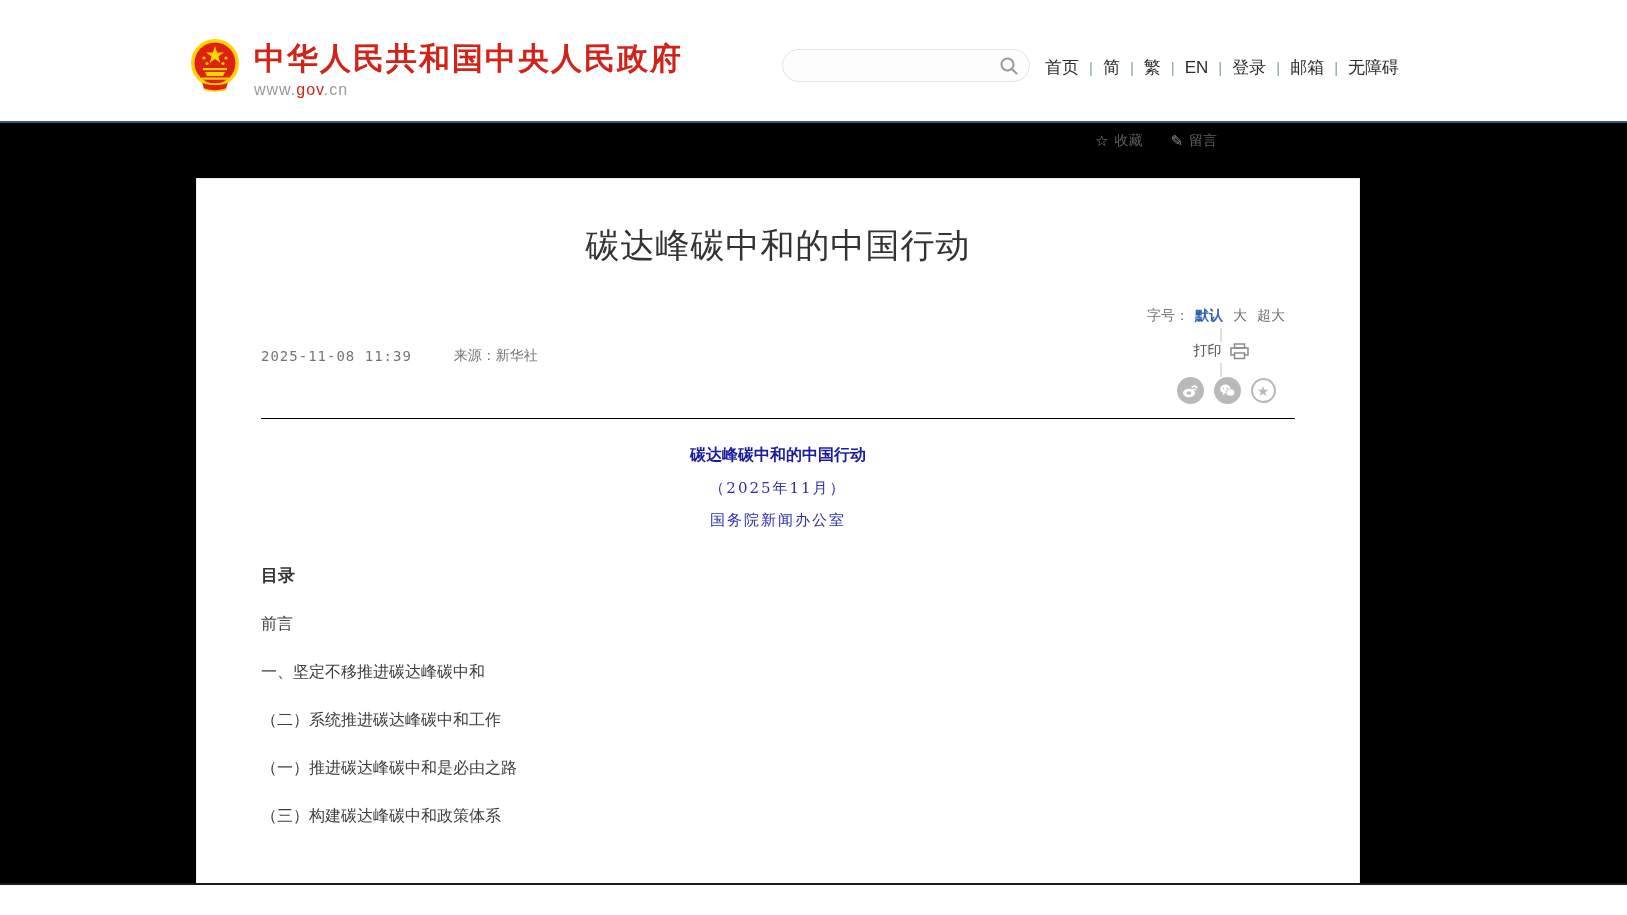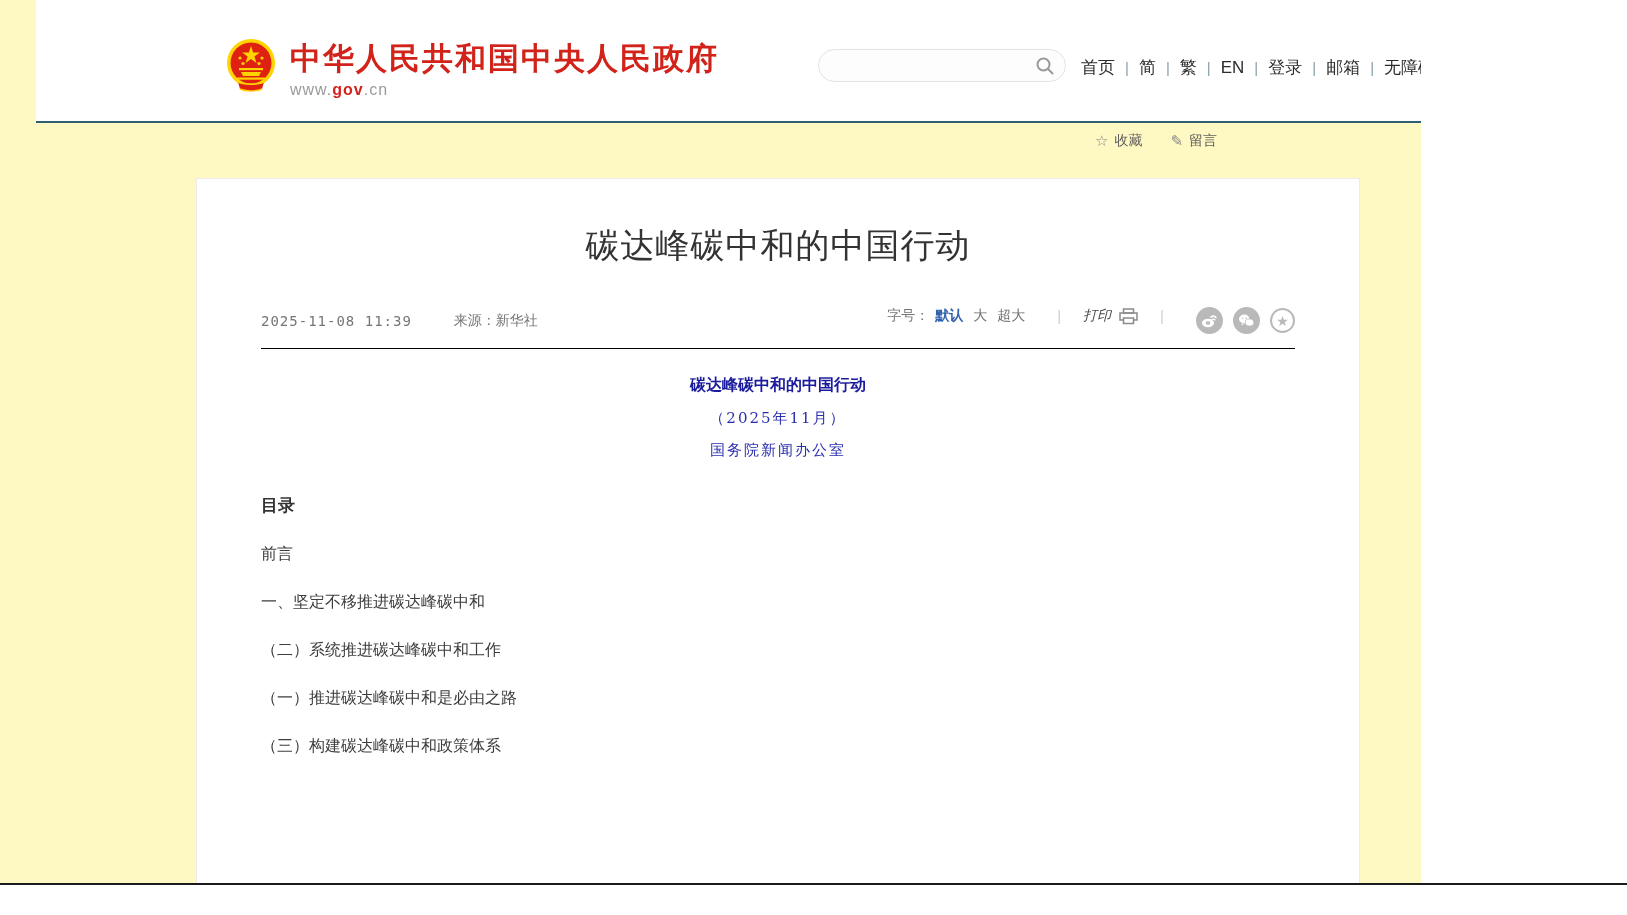--- a/index.html
+++ b/index.html
@@ -2,30 +2,30 @@
 <html><head>
 <meta charset="utf-8">
 <style>
   * { margin:0; padding:0; box-sizing:border-box; }
   html,body { background:#fff; }
   body {
     width:1627px; height:915px;
     font-family:"Liberation Sans","DejaVu Sans",sans-serif;
     color:#333; position:relative; overflow:hidden;
   }
-  .page-clip { position:relative; width:1421px; height:883px; overflow:hidden; background:#fef9c3;padding-left:36px; }
+  .page-clip { position:relative; width:1627px; height:883px; overflow:hidden; background:#000000; }
 
   
   .site-header { position:relative; height:121px; background:#fff; }
   .brand { position:absolute; left:190px; top:38px; display:flex; align-items:flex-start; }
   .emblem { width:50px; height:60px; margin-right:14px; }
   .brand-text { padding-top:4px; }
   .site-title { font-size:31px; font-weight:bold; color:#d2231a; letter-spacing:2px; line-height:1.1; }
   .site-url { margin-top:5px; font-size:16px; color:#9a9a9a; letter-spacing:1px; }
-  .site-url .hl { color:#d2231a; font-weight:bold;text-align:right; }
+  .site-url .hl { color:#d2231a; font-weight:normal;text-align:right; }
 
   .search-box {
     position:absolute; left:782px; top:49px; width:248px; height:33px;
     border:1px solid #e3e3e3; border-radius:17px; background:#fdfdfd;
     display:flex; align-items:center; justify-content:flex-end; padding-right:10px;
   }
   .search-input { flex:1; border:none; outline:none; background:transparent; height:100%;
     padding:0 12px; font-size:14px; color:#333; border-radius:17px; }
   .search-icon svg { display:block; }
 
@@ -44,26 +44,26 @@
   .content-card {
     position:absolute; left:196px; top:178px; width:1164px; height:760px;
     background:#fff; border:1px solid #ececec; padding:0 64px;
   }
   .article-title { margin-top:44px; text-align:center; font-size:34px; font-weight:500; color:#333; letter-spacing:1px; }
 
   .meta-row { margin-top:38px; padding-bottom:14px; border-bottom:1px solid #000000;
     display:flex; align-items:center; justify-content:space-between; font-size:14px; color:#757575; }
   .meta-left { display:flex; align-items:center; }
   .meta-date { font-family:"DejaVu Sans Mono","Liberation Mono",monospace; letter-spacing:1px; margin-right:42px; }
-  .meta-right { display:flex; align-items:flex-start; }
+  .meta-right { display:flex; align-items:center;flex-direction:column; }
   .fontsize-group { display:flex; align-items:center; }
   .fs-default { color:#3061ad; font-weight:bold; margin:0 10px 0 6px; cursor:pointer; }
   .fs-opt { color:#6e6e6e; margin-right:10px; cursor:pointer; }
   .meta-sep { color:#cfcfcf; margin:0 22px; font-size:15px; }
-  .print-group { display:flex; align-items:center; color:#4a4a4a; cursor:pointer;font-style:italic; }
+  .print-group { display:flex; align-items:center; color:#4a4a4a; cursor:pointer; }
   .print-group .plabel { margin-right:8px; }
   .share-group { display:flex; align-items:center; }
   .share-circle { width:27px; height:27px; border-radius:50%; background:#b9b9b9; margin-left:10px;
     display:flex; align-items:center; justify-content:center; cursor:pointer; }
   .share-circle svg { display:block; }
   .share-star { background:transparent; border:2px solid #b9b9b9; width:25px; height:25px; color:#b9b9b9; font-size:14px; }
 
   
   .lead-para { margin-top:62px; font-size:16px; line-height:1.7; color:#333; text-indent:2em; }
   .doc-title { margin-top:26px; text-align:center; font-size:16px; font-weight:bold; color:#1b1b9e; }

